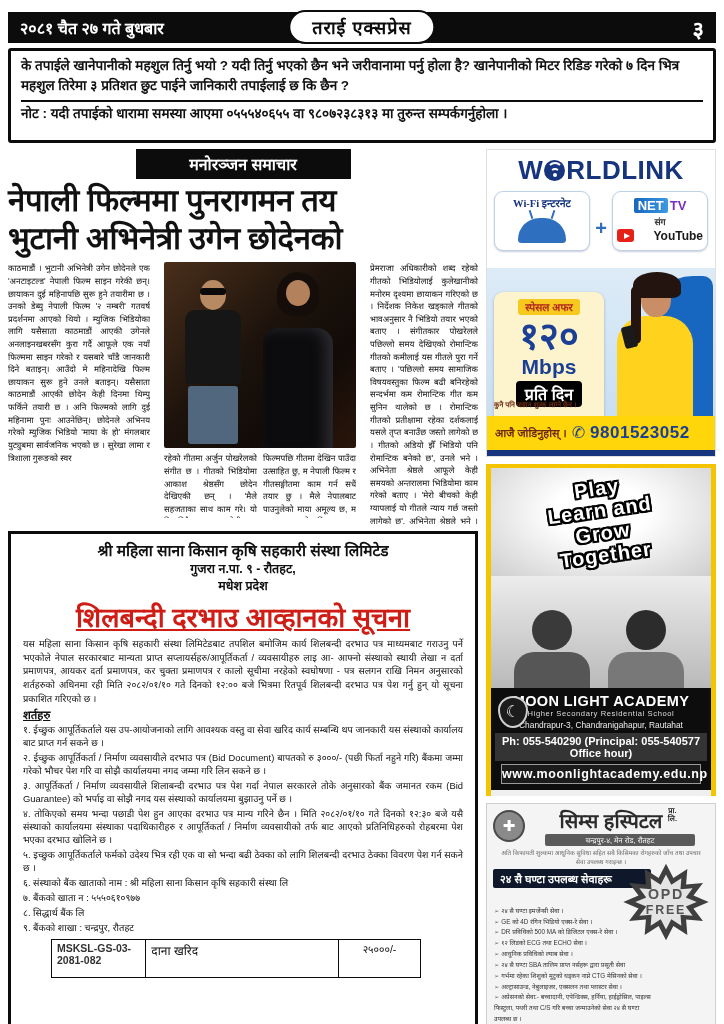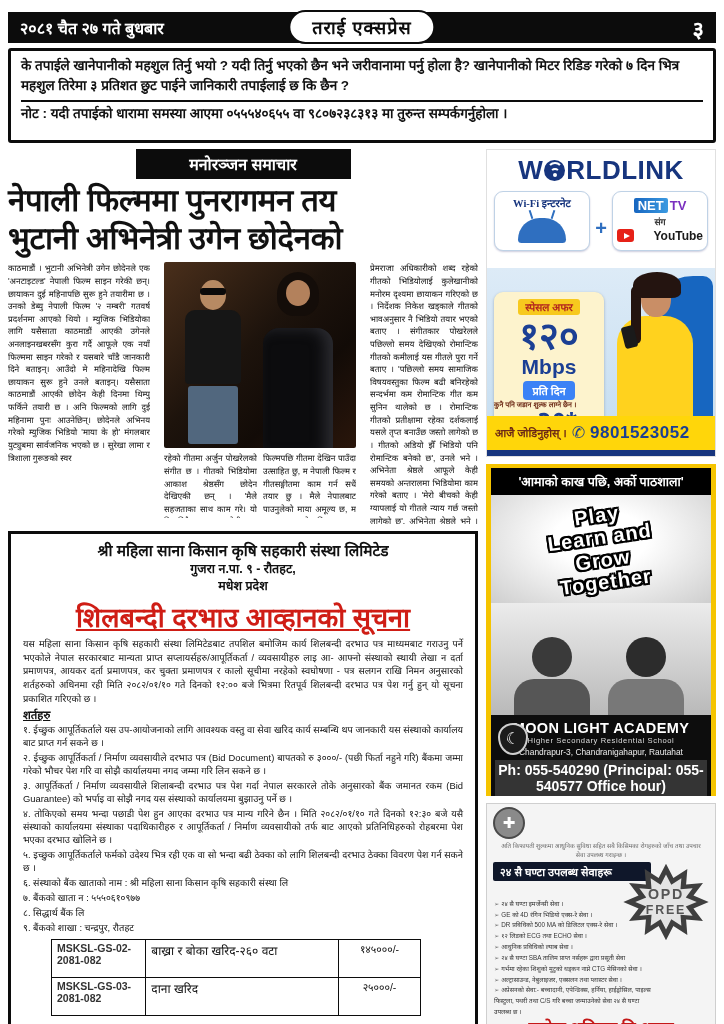--- a/index.html
+++ b/index.html
@@ -101,21 +101,21 @@
     border-left:6px solid #fff; border-top:3px solid transparent; border-bottom:3px solid transparent; }
   .yt-word { font-size:12px; font-weight:900; color:#1a1a1a; }
   .wl-lower { position:absolute; left:0; right:0; top:118px; bottom:0;
     background:linear-gradient(180deg,#ddebf7,#c3dcf0); }
   .offer { position:absolute; left:7px; top:24px; width:110px; background:#fdf3cd;
     border-radius:9px; text-align:center; padding:5px 4px 6px; box-shadow:0 1px 3px #9ab; }
   .offer-badge { display:inline-block; background:#f7c91e; color:#b3261e; font-weight:900;
     font-size:10.5px; padding:1px 7px; border-radius:3px; }
   .offer-speed { font-size:38px; font-weight:900; color:#1b3f94; line-height:1.02; margin-top:2px;}
   .offer-unit { font-size:21px; font-weight:900; color:#1b3f94; line-height:1; }
-  .offer-day { display:inline-block; background:#3b82f6; color:#fff; font-size:11px; font-weight:bold;
+  .offer-day { display:inline-block; background:#000000; color:#fff; font-size:16px; font-weight:bold;
     padding:2px 9px; border-radius:4px; margin-top:4px; }
   .offer-price { color:#1b3f94; font-weight:900; margin-top:1px; }
   .offer-price .cur { font-size:13px; }
   .offer-price .val { font-size:28px; }
   .wl-note { position:absolute; left:7px; top:132px; width:120px; font-size:7px;
     font-weight:bold; color:#6d2a16; }
   .wl-woman { position:absolute; right:2px; top:0; width:112px; height:156px; }
   .blob { position:absolute; right:0; top:8px; width:64px; height:146px; background:#1766c0;
     border-radius:44px 10px 0 60px; }
   .w-body { position:absolute; left:16px; top:48px; width:76px; height:108px; background:#ffd21e;
@@ -150,21 +150,21 @@
   .kid .kb { width:76px; height:46px; border-radius:20px 20px 0 0; margin:2px auto 0; }
   .kid1 { left:18px; } .kid1 .kh { background:#3a3a3a; } .kid1 .kb { background:#565656; }
   .kid2 { right:22px; } .kid2 .kh { background:#2c2c2c; } .kid2 .kb { background:#787878; }
   .ac-info { background:#0d0d0d; color:#fff; text-align:center; padding:5px 4px 6px; position:relative; }
   .ac-logo { position:absolute; left:7px; top:8px; width:30px; height:32px; background:#1c1c1c;
     border:2px solid #cfcfcf; border-radius:50% 50% 50% 50%/44% 44% 56% 56%;
     color:#fff; font-size:16px; line-height:28px; }
   .ac-name { font-size:14.5px; font-weight:900; letter-spacing:0.4px; }
   .ac-sub { font-size:7.6px; letter-spacing:0.6px; color:#ddd; }
   .ac-addr { font-size:8.4px; margin-top:2px; color:#eee; }
-  .ac-ph { font-size:14px; font-weight:bold; background:#343434; margin-top:3px; padding:2px 0; }
+  .ac-ph { font-size:11px; font-weight:bold; background:#343434; margin-top:3px; padding:2px 0; }
   .ac-web { font-size:12.5px; font-weight:900; border:1px solid #9a9a9a; background:#1b1b1b;
     margin:3px 6px 0; padding:2px 0; letter-spacing:0.6px; }
 
   
   .hosp { margin-top:7px; background:#f4f4f4; border:1px solid #cfcfcf; height:236px;
     position:relative; overflow:hidden; }
   .h-head { display:flex; align-items:center; gap:6px; padding:3px 6px 1px; }
   .h-logo { width:32px; height:32px; border:2.5px solid #4a4a4a; border-radius:50%;
     background:#8a8a8a; color:#fff; text-align:center; line-height:28px; font-size:15px; flex:0 0 auto; }
   .h-title-wrap { text-align:center; flex:1; }
@@ -247,25 +247,20 @@
       <div class="t-term">४. तोकिएको समय भन्दा पछाडी पेश हुन आएका दरभाउ पत्र मान्य गरिने छैन । मिति २०८२/०१/१० गते दिनको १२:३० बजे यसै संस्थाको कार्यालयमा संस्थाका पदाधिकारीहरु र आपूर्तिकर्ता / निर्माण व्यवसायीको तर्फ बाट आएको प्रतिनिधिहरुको रोहबरमा पेश भएका दरभाउ खोलिने छ ।</div>
       <div class="t-term">५. इच्छुक आपूर्तिकर्ताले फर्मको उदेश्य भित्र रही एक वा सो भन्दा बढी ठेक्का को लागि शिलबन्दी दरभाउ ठेक्का विवरण पेश गर्न सकने छ ।</div>
       <div class="t-term">६. संस्थाको बैंक खाताको नाम : श्री महिला साना किसान कृषि सहकारी संस्था लि</div>
       <div class="t-term">७. बैंकको खाता न : ५५५०६१०९७७</div>
       <div class="t-term">८. सिद्धार्थ बैंक लि</div>
       <div class="t-term">९. बैंकको शाखा : चन्द्रपुर, रौतहट</div>
 
       <table class="t-table">
         <tbody>
         <tr class="r">
-          <td class="code">MSKSL-GS-02-2081-082</td>
-          <td class="desc">बाख्रा र बोका खरिद-२६० वटा</td>
-          <td class="amt">१४५०००/-</td>
-        </tr>
-        <tr class="r">
           <td class="code">MSKSL-GS-03-2081-082</td>
           <td class="desc">दाना खरिद</td>
           <td class="amt">२५०००/-</td>
         </tr>
       </tbody>
         </table>
 
     </div>
   </div>
 
@@ -313,21 +308,20 @@
         <div class="wl-strip">
           <span class="wl-cta">आजै जोडिनुहोस् ।</span>
           <span class="wl-phone-icon">✆</span>
           <span class="wl-phone">9801523052</span>
         </div>
         <div class="wl-bluebar"></div>
       </div>
     </div>
 
     <div class="acad">
-      <div class="ac-banner">'आमाको काख पछि, अर्को पाठशाला'</div>
       <div class="ac-tag">
         <div class="ac-tag-inner">
           <div>Play</div>
           <div>Learn and</div>
           <div>Grow</div>
           <div>Together</div>
         </div>
       </div>
       <div class="ac-kids">
         <div class="kid kid1">
@@ -345,20 +339,24 @@
         <div class="ac-sub">Higher Secondary Residential School</div>
         <div class="ac-addr">Chandrapur-3, Chandranigahapur, Rautahat</div>
         <div class="ac-ph">Ph: 055-540290 (Principal: 055-540577 Office hour)</div>
         <div class="ac-web">www.moonlightacademy.edu.np</div>
       </div>
     </div>
 
     <div class="hosp">
       <div class="h-head">
         <div class="h-logo">✚</div>
+        <div class="h-title-wrap">
+          <span class="h-name">सिम्स हस्पिटल</span><span class="h-suffix">प्रा. लि.</span>
+          <span class="h-addr">चन्द्रपुर-४, मेन रोड, रौतहट</span>
+        </div>
       </div>
       <div class="h-intro">अति किफायती शुल्कमा आधुनिक सुविधा सहित सबै किसिमका रोगहरुको जाँच तथा उपचार सेवा उपलब्ध गराइन्छ ।</div>
       <div class="h-srv-title">२४ सै घण्टा उपलब्ध सेवाहरू</div>
       <div class="h-list">
         <div><span class="h-bullet">➢</span><span>२४ सै घण्टा इमर्जेन्सी सेवा ।</span></div>
         <div><span class="h-bullet">➢</span><span>GE को 4D रंगिन भिडियो एक्स-रे सेवा ।</span></div>
         <div><span class="h-bullet">➢</span><span>DR प्रविधिको 500 MA को डिजिटल एक्स-रे सेवा ।</span></div>
         <div><span class="h-bullet">➢</span><span>१२ लिडको ECG तथा ECHO सेवा ।</span></div>
         <div><span class="h-bullet">➢</span><span>आधुनिक प्रविधिको ल्याब सेवा ।</span></div>
         <div><span class="h-bullet">➢</span><span>२४ सै घण्टा SBA तालिम प्राप्त नर्सहरू द्वारा प्रसूती सेवा</span></div>

